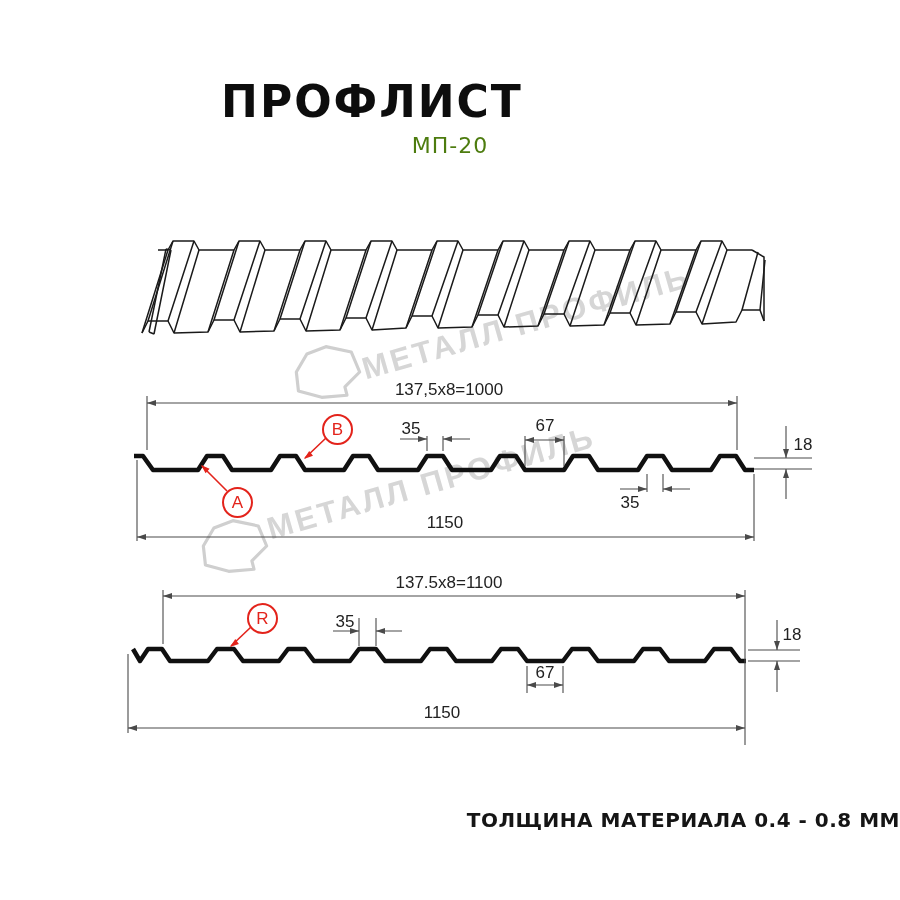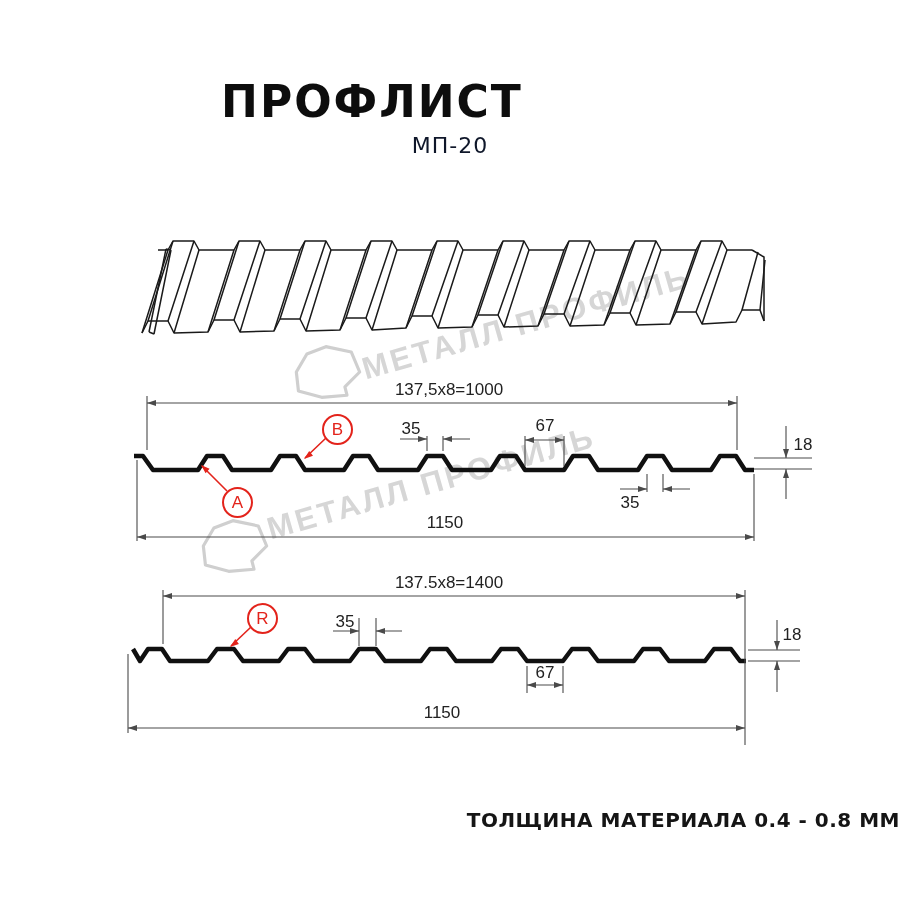--- a/index.html
+++ b/index.html
@@ -3,21 +3,21 @@
 <meta charset="utf-8">
 <style>
   html,body{margin:0;padding:0;background:#fff;}
   #page{position:relative;width:900px;height:900px;background:#ffffff;overflow:hidden;
         font-family:"Liberation Sans",sans-serif;}
   .abs{position:absolute;}
   
   #title{left:0;top:76px;width:744px;text-align:center;font-family:"DejaVu Sans",sans-serif;
          font-size:44px;font-weight:800;letter-spacing:2px;color:#0d0d0d;z-index:3;}
   #subtitle{left:0;top:133px;width:900px;text-align:center;font-family:"DejaVu Sans",sans-serif;
-         font-size:22px;font-weight:500;letter-spacing:1px;color:#0f172a;z-index:3;}
+         font-size:22px;font-weight:500;letter-spacing:1px;color:#4d7c0f;z-index:3;}
   
   #footer{left:0;top:808px;width:900px;text-align:right;font-family:"DejaVu Sans",sans-serif;
          font-size:20px;font-weight:700;letter-spacing:.5px;color:#151515;z-index:3;}
   
   .wm-text{font-size:31px;font-weight:700;letter-spacing:3px;color:#d6d6d6;white-space:nowrap;
            transform:rotate(-16deg);transform-origin:left center;z-index:1;}
   .wm-logo{z-index:1;}
   
   #linework{left:0;top:0;z-index:2;}
   
@@ -105,21 +105,21 @@
 
   <div class="abs dim" style="left:374px;top:381px;width:150px;">137,5x8=1000</div>
   <div class="abs dim" style="left:396px;top:420px;width:30px;">35</div>
   <div class="abs dim" style="left:530px;top:417px;width:30px;">67</div>
   <div class="abs dim" style="left:788px;top:436px;width:30px;">18</div>
   <div class="abs dim" style="left:615px;top:494px;width:30px;">35</div>
   <div class="abs dim" style="left:410px;top:514px;width:70px;">1150</div>
   <div class="abs balloon" style="left:222px;top:487px;">A</div>
   <div class="abs balloon" style="left:322px;top:414px;">B</div>
 
-  <div class="abs dim" style="left:374px;top:574px;width:150px;">137.5x8=1400</div>
+  <div class="abs dim" style="left:374px;top:574px;width:150px;">137.5x8=1100</div>
   <div class="abs dim" style="left:330px;top:613px;width:30px;">35</div>
   <div class="abs dim" style="left:530px;top:664px;width:30px;">67</div>
   <div class="abs dim" style="left:778px;top:626px;width:28px;">18</div>
   <div class="abs dim" style="left:407px;top:704px;width:70px;">1150</div>
   <div class="abs balloon" style="left:247px;top:603px;">R</div>
 
   <div class="abs" id="footer">ТОЛЩИНА МАТЕРИАЛА 0.4 - 0.8 ММ</div>
 
 </div>
 

